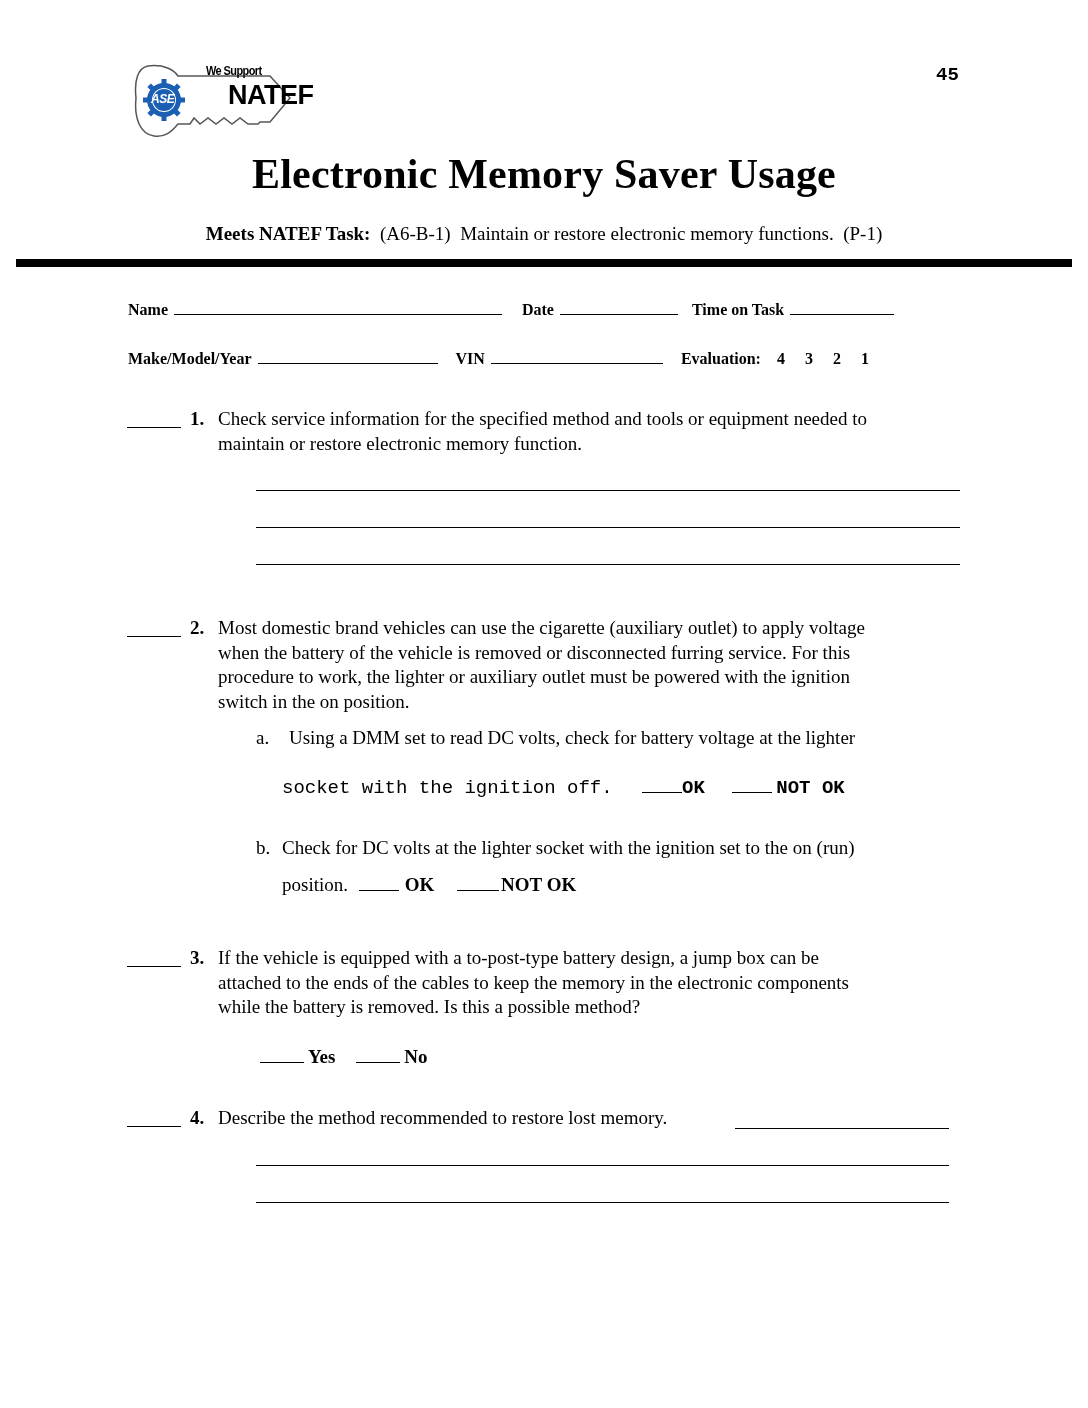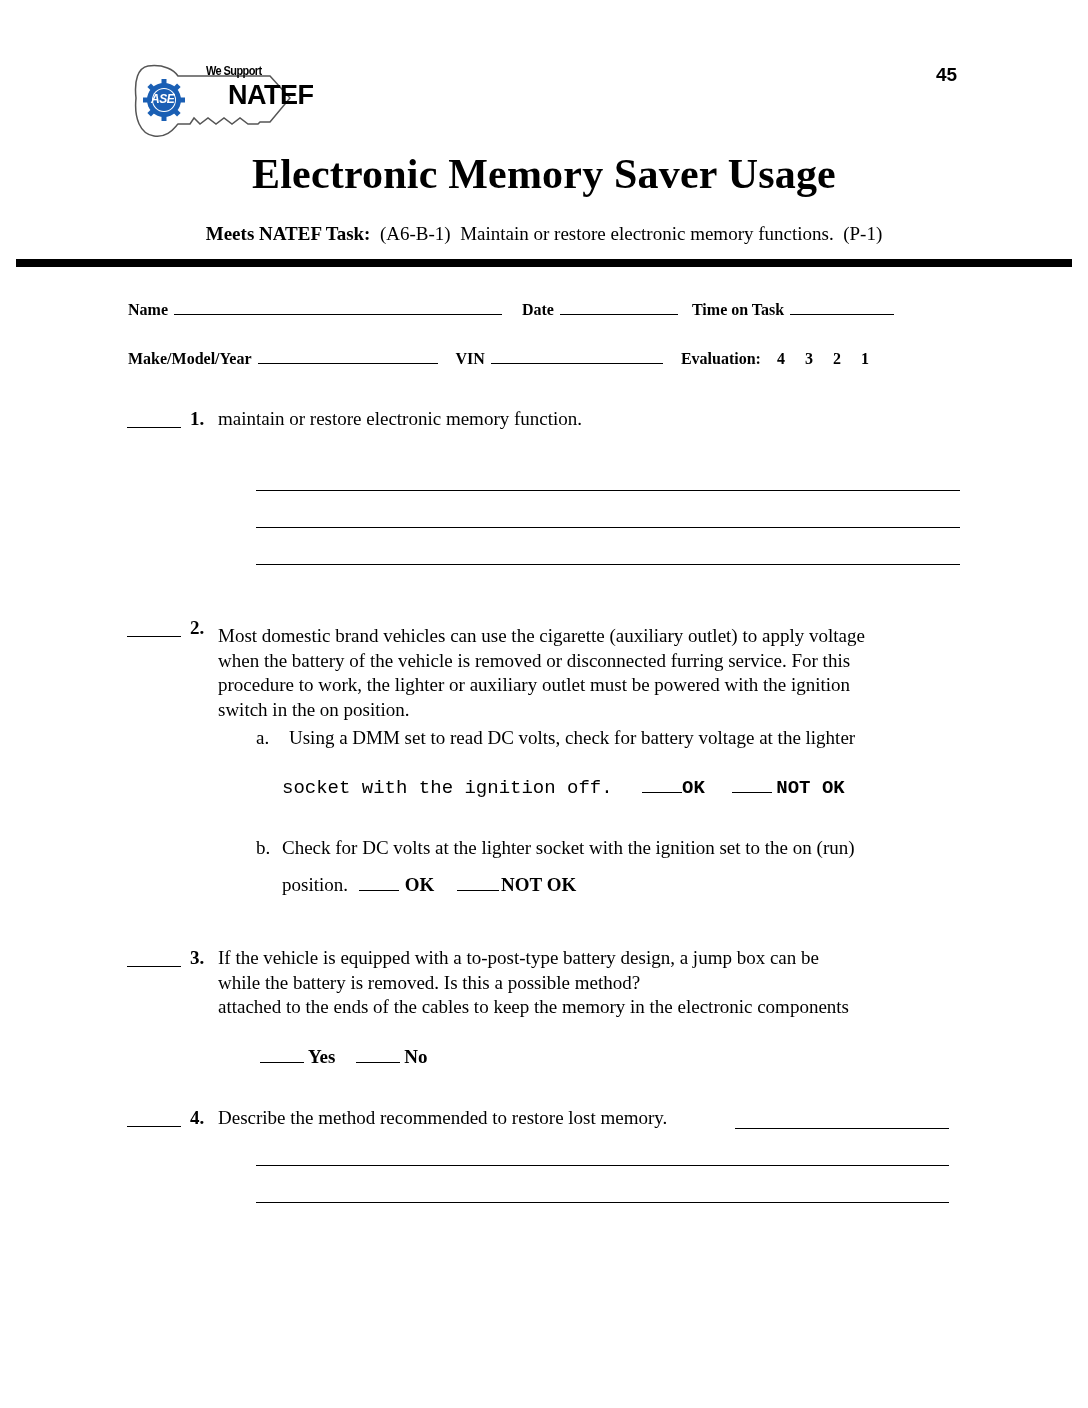--- a/index.html
+++ b/index.html
@@ -6,21 +6,21 @@
   body { width: 1088px; height: 1408px; position: relative; overflow: hidden;
          font-family: "Liberation Serif", "DejaVu Serif", serif; color: #000; }
   .abs { position: absolute; }
   .b { font-weight: bold; }
   .blank { display: inline-block; border-bottom: 1.5px solid #000; height: 18px; vertical-align: baseline; }
   .rule { position: absolute; height: 0; border-top: 1px solid #000; }
 
   
   #logo { left: 130px; top: 58px; width: 165px; height: 84px; }
 
-  #page-number { left: 936px; top: 64px; font-family: Liberation Sans, sans-serif; font-weight: bold; font-size: 19px; text-align: center; }
+  #page-number { left: 936px; top: 64px; font-family: Liberation Mono, monospace; font-weight: bold; font-size: 19px; text-align: center; }
 
   #page-title { left: 0; width: 1088px; top: 148px; text-align: center; font-size: 42px; font-weight: bold; line-height: 52px; letter-spacing: 0.2px; }
 
   #task-line { left: 0; width: 1088px; top: 222px; text-align: center; font-size: 19px; line-height: 24px; }
 
   #thick-rule { left: 16px; top: 259px; width: 1056px; height: 8px; background: #000; }
 
   .field-row { position: absolute; left: 128px; font-size: 16px; font-weight: bold; white-space: nowrap; line-height: 24px; }
   .field-row .blank { margin-left: 6px; }
 
@@ -85,29 +85,30 @@
   <span style="margin-left:14px;">Evaluation:</span>
   <span style="margin-left:12px;">4</span>
   <span style="margin-left:16px;">3</span>
   <span style="margin-left:16px;">2</span>
   <span style="margin-left:16px;">1</span>
 </div>
 
 <div class="q-blank" style="top:427px;"></div>
 <div class="q-num" style="top:407px;">1.</div>
 <div class="q-text" style="top:407px;">
+  <div>Check service information for the specified method and tools or equipment needed to</div>
   <div>maintain or restore electronic memory function.</div>
 </div>
 <div class="rule" style="left:256px; top:490px; width:704px;"></div>
 <div class="rule" style="left:256px; top:527px; width:704px;"></div>
 <div class="rule" style="left:256px; top:564px; width:704px;"></div>
 
 <div class="q-blank" style="top:636px;"></div>
 <div class="q-num" style="top:616px;">2.</div>
-<div class="q-text" style="top:616px;margin-top:8px;">
+<div class="q-text" style="top:616px;">
   <div>Most domestic brand vehicles can use the cigarette (auxiliary outlet) to apply voltage</div>
   <div>when the battery of the vehicle is removed or disconnected furring service.  For this</div>
   <div>procedure to work, the lighter or auxiliary outlet must be powered with the ignition</div>
   <div>switch in the on position.</div>
 </div>
 
 <div class="sub-letter" style="top:726px;">a.</div>
 <div class="sub-text" style="top:726px;margin-left:7px;">Using a DMM set to read DC volts, check for battery voltage at the lighter</div>
 <div class="sub-text" style="top:774px;font-family:Liberation Mono, monospace;">
   <span>socket with the ignition off.</span>
@@ -120,22 +121,22 @@
 <div class="sub-text" style="top:872px;">
   <span>position.</span>
   <span class="blank" style="width:40px; margin-left:6px;"></span><span class="opt" style="margin-left:6px;">OK</span>
   <span class="blank" style="width:42px; margin-left:18px;"></span><span class="opt" style="margin-left:2px;">NOT OK</span>
 </div>
 
 <div class="q-blank" style="top:966px;"></div>
 <div class="q-num" style="top:946px;">3.</div>
 <div class="q-text" style="top:946px;">
   <div>If the vehicle is equipped with a to-post-type battery design, a jump box can be</div>
+  <div>attached to the ends of the cables to keep the memory in the electronic components</div>
   <div>while the battery is removed.  Is this a possible method?</div>
-  <div>attached to the ends of the cables to keep the memory in the electronic components</div>
 </div>
 <div class="sub-text" style="left:260px; top:1044px;text-align:right;">
   <span class="blank" style="width:44px;"></span><span class="opt" style="margin-left:4px;">Yes</span>
   <span class="blank" style="width:44px; margin-left:16px;"></span><span class="opt" style="margin-left:4px;">No</span>
 </div>
 
 <div class="q-blank" style="top:1126px;"></div>
 <div class="q-num" style="top:1106px;">4.</div>
 <div class="q-text" style="top:1106px;">
   <div>Describe the method recommended to restore lost memory.</div>

